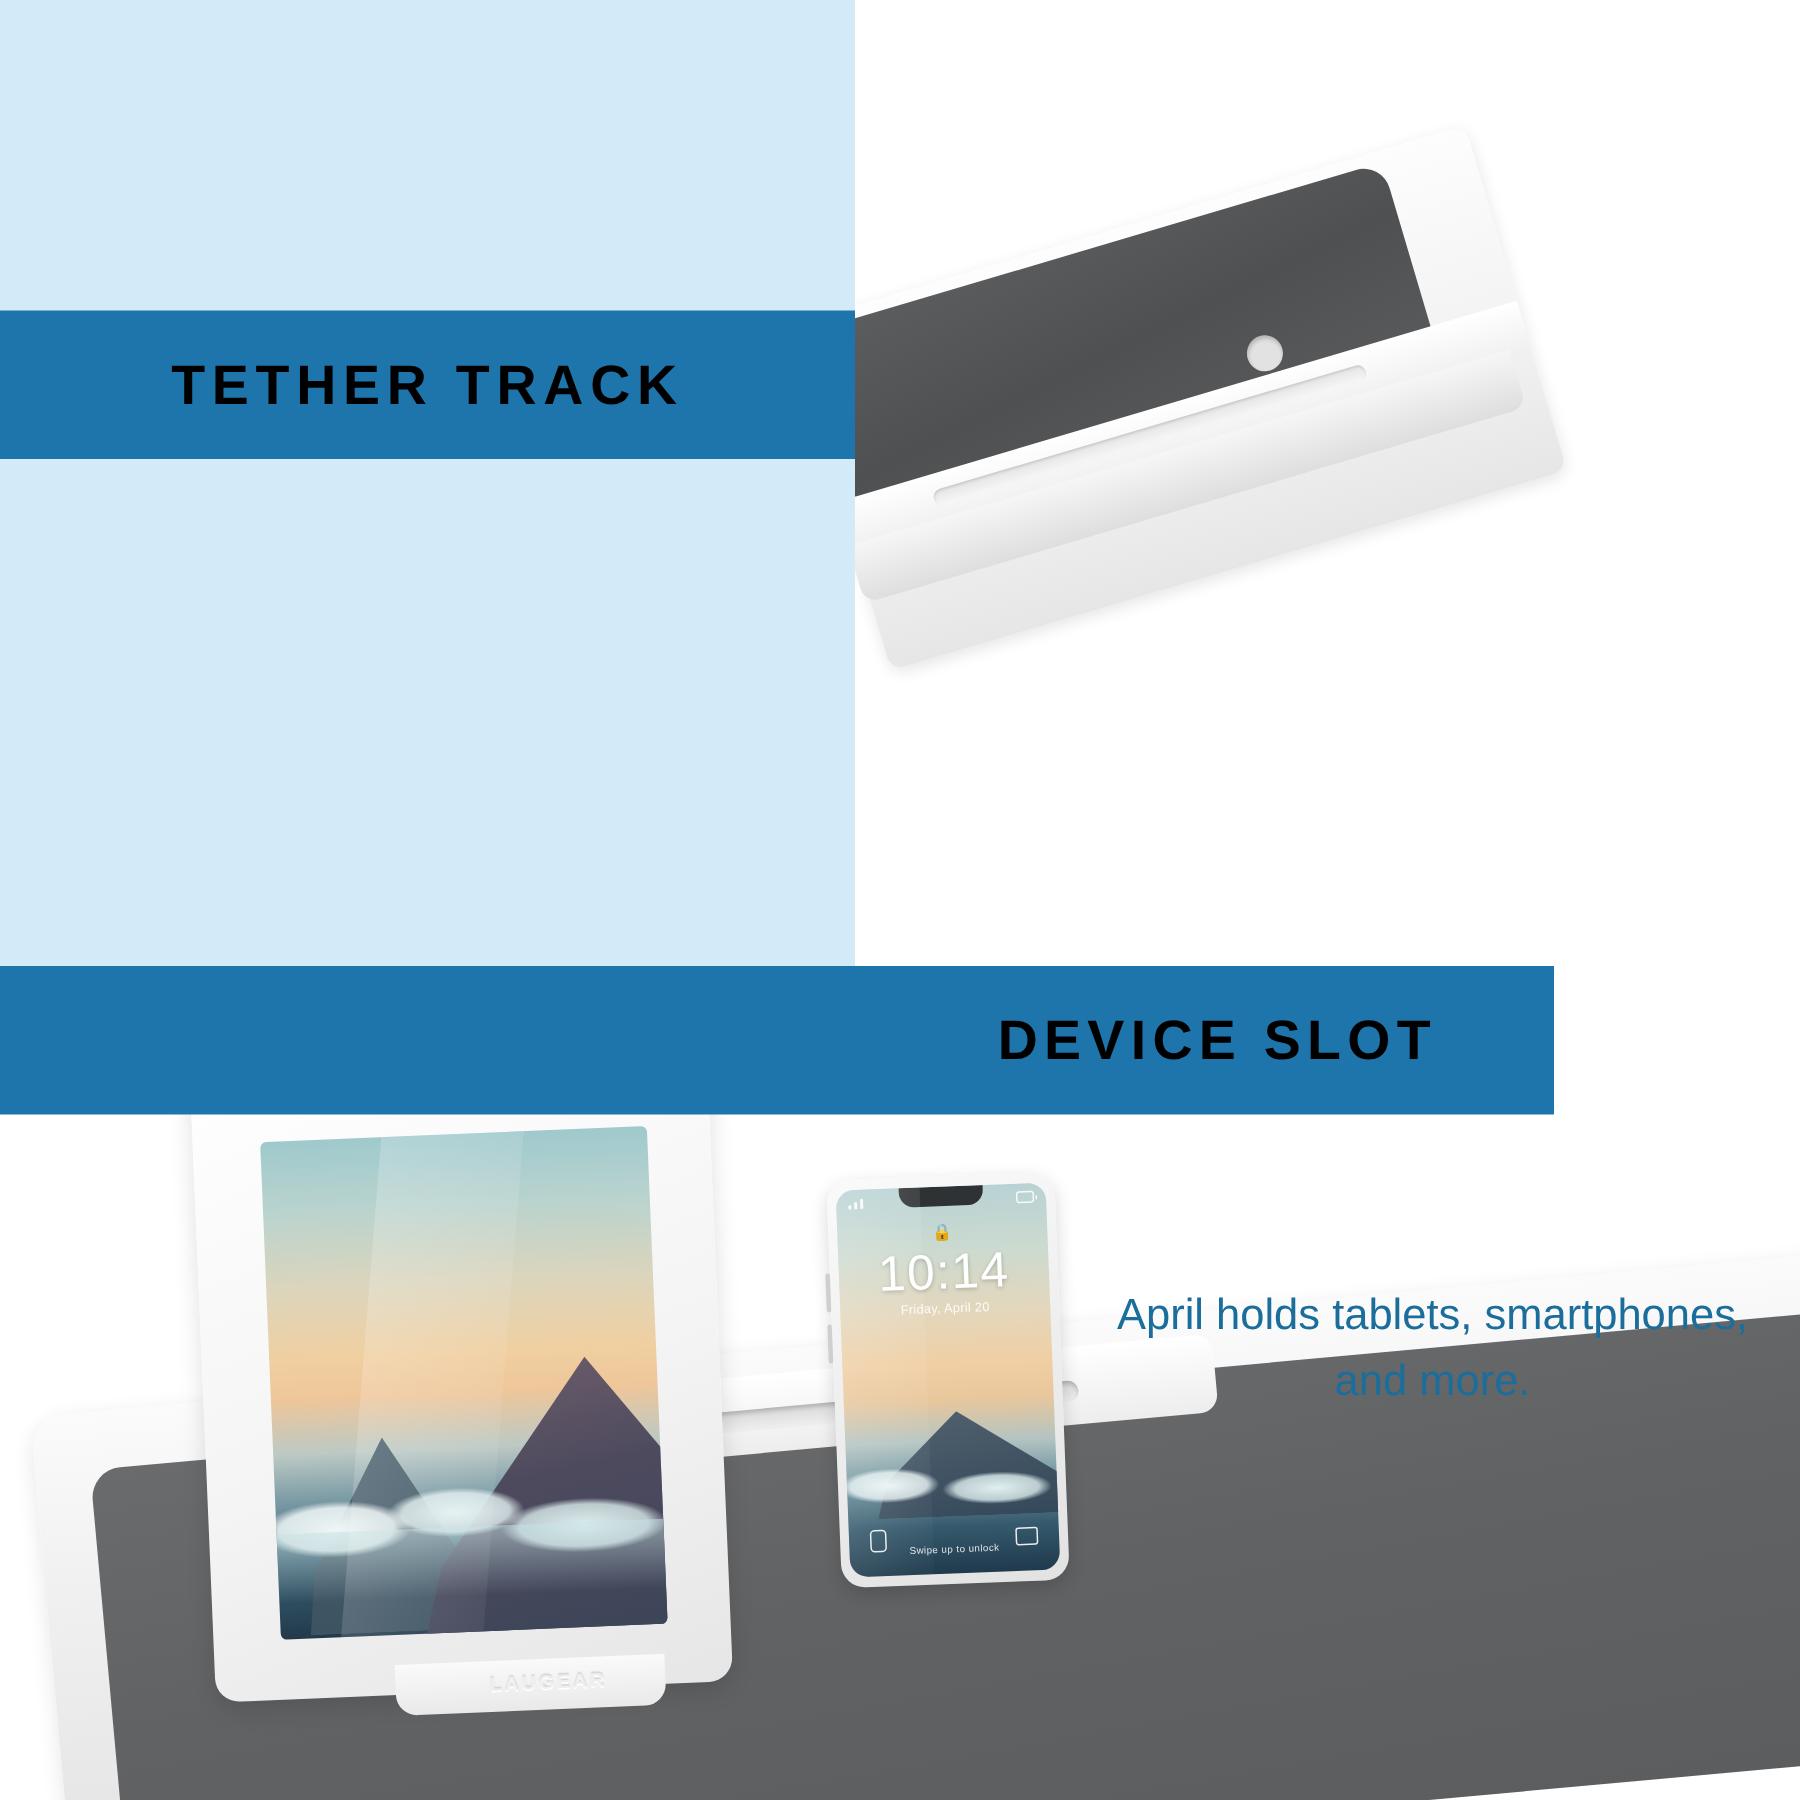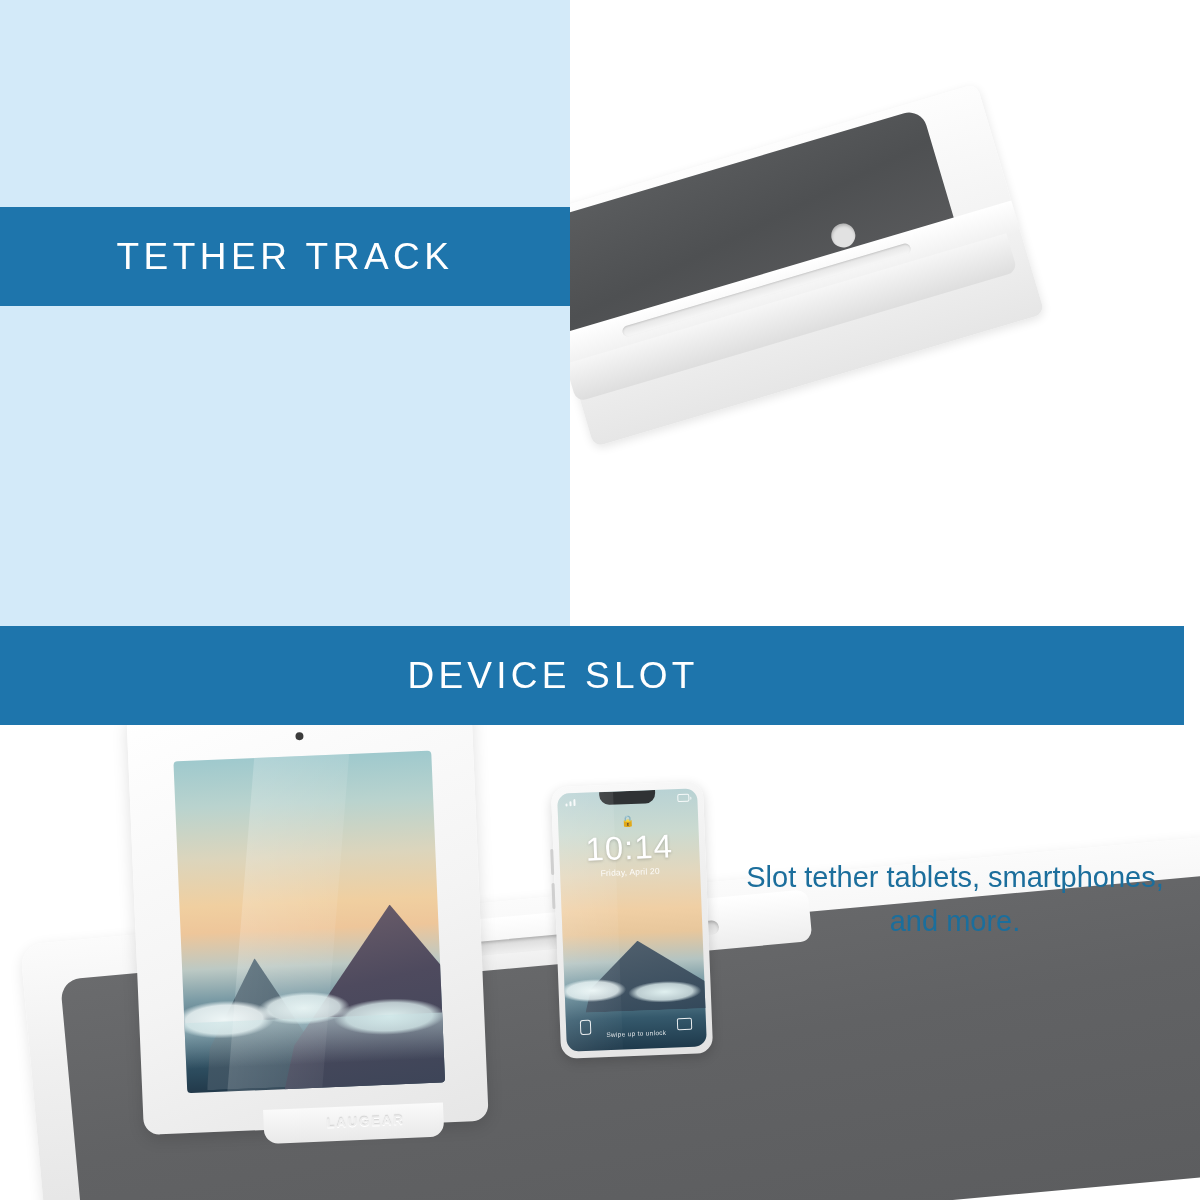--- a/index.html
+++ b/index.html
@@ -18,23 +18,23 @@
   }
   .light-panel{
     position:absolute;left:0;top:0;width:570px;height:646px;
     background:#d3eaf9;
   }
   .banner{
     position:absolute;background:#1e75ac;
     display:flex;align-items:center;
   }
   .banner-top{left:0;top:207px;width:570px;height:99px;justify-content:center;}
-  .banner-bottom{left:0;top:626px;width:1184px;height:99px;justify-content:center;}
+  .banner-bottom{left:0;top:644px;width:1036px;height:99px;justify-content:flex-end;}
   .banner-title{
-    color:#ffffff;font-size:37px;font-weight:normal;letter-spacing:4.5px;
+    color:#000000;font-size:37px;font-weight:bold;letter-spacing:4.5px;
     line-height:1;white-space:nowrap;
   }
   .banner-bottom .banner-title{margin-right:78px;letter-spacing:4.2px;}
 
   .body-copy{
     position:absolute;color:#1b6e9c;
     font-size:29px;line-height:1.52;text-align:center;font-weight:400;
   }
   .copy-top{left:35px;top:366px;width:500px;}
   .copy-bottom{left:735px;top:855px;width:440px;}
@@ -316,15 +316,15 @@
         <div class="ph-hint">Swipe up to unlock</div>
         <div class="ph-glare"></div>
       </div>
     </div>
   </div>
 
   <div class="banner banner-bottom">
     <span class="banner-title">DEVICE SLOT</span>
   </div>
 
-  <div class="body-copy copy-bottom">Slot tether tablets, smartphones, and more.</div>
+  <div class="body-copy copy-bottom">April holds tablets, smartphones, and more.</div>
 
 </div>
 
 </body></html>

